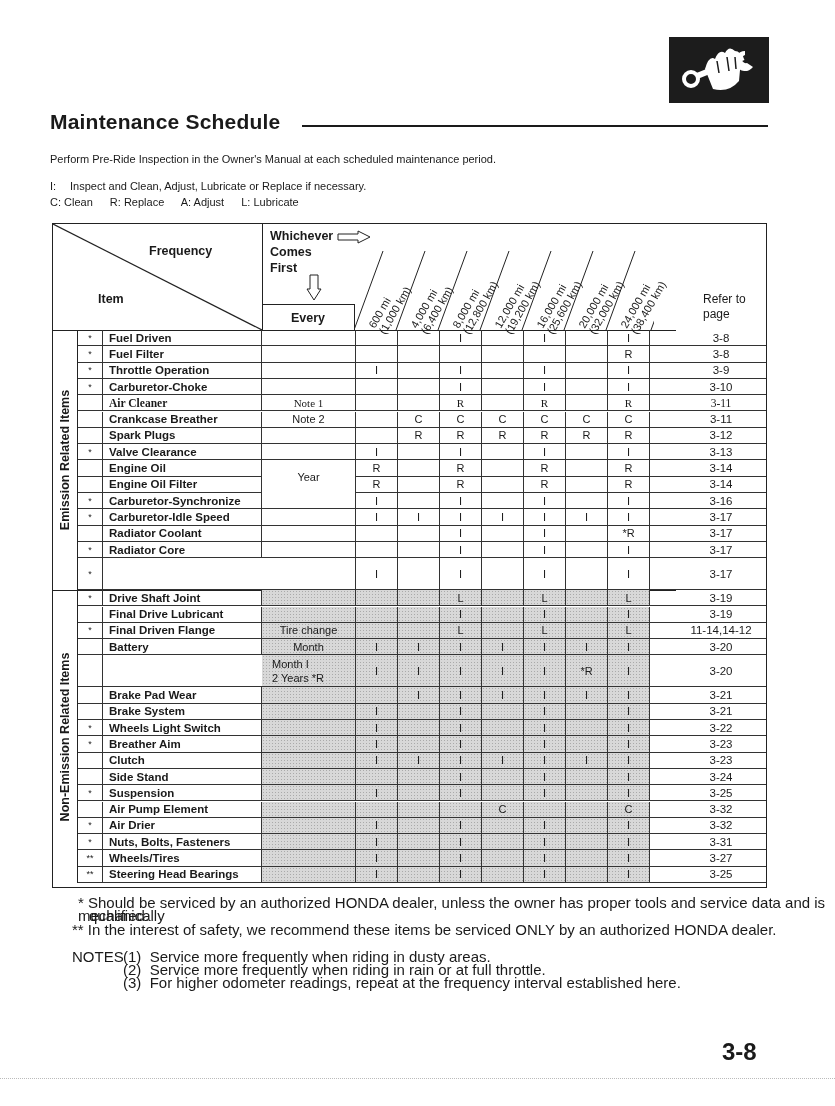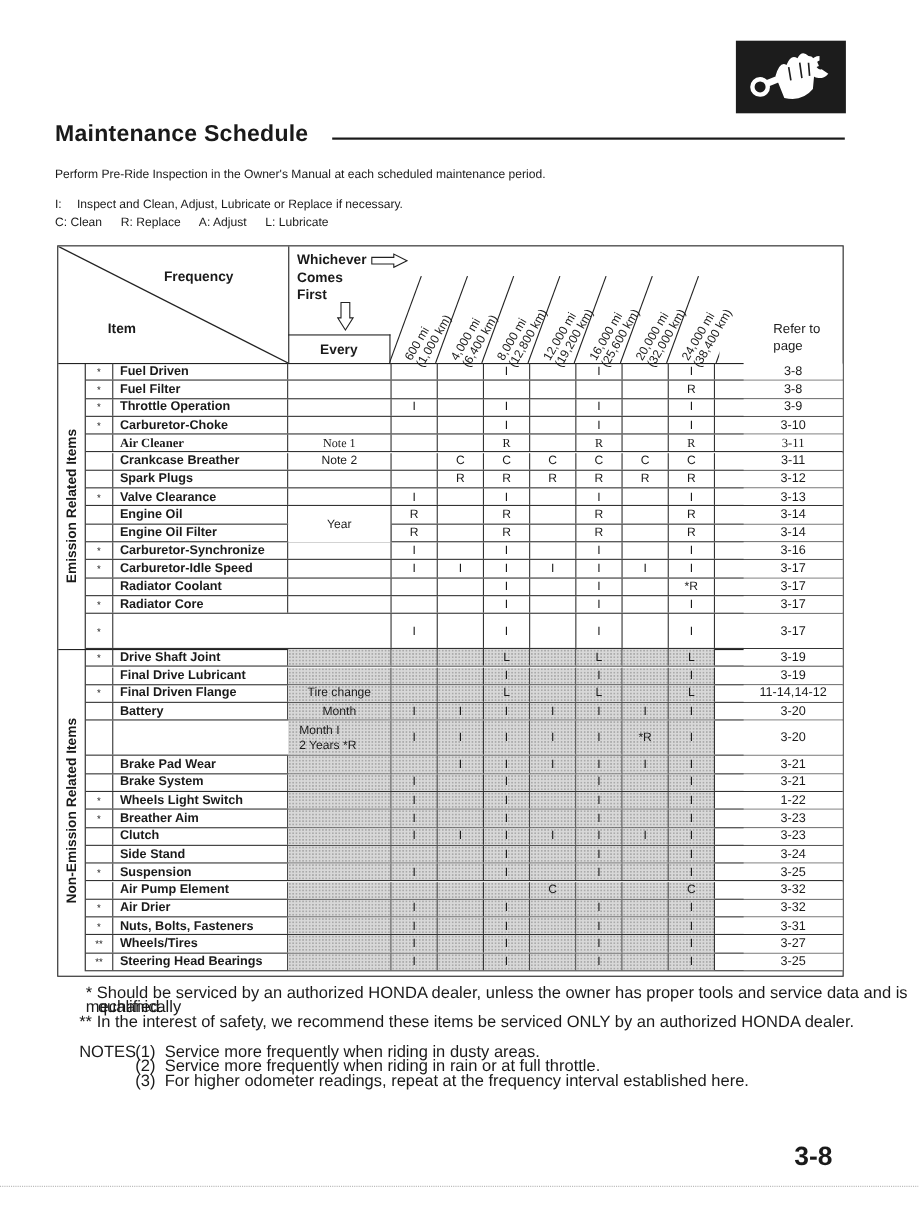--- a/index.html
+++ b/index.html
@@ -441,21 +441,21 @@
         <div class="cell c-star">*</div>
         <div class="cell c-item">Wheels Light Switch</div>
         <div class="cell c-every shade"></div>
         <div class="cell c-o shade" style="left:278px;">I</div>
         <div class="cell c-o shade" style="left:320px;"></div>
         <div class="cell c-o shade" style="left:362px;">I</div>
         <div class="cell c-o shade" style="left:404px;"></div>
         <div class="cell c-o shade" style="left:446px;">I</div>
         <div class="cell c-o shade" style="left:488px;"></div>
         <div class="cell c-o shade" style="left:530px;">I</div>
-        <div class="cell c-ref">1-22</div>
+        <div class="cell c-ref">3-22</div>
       </div>
       <div class="row" style="top: 406.3px; height: 16.3px;">
         <div class="cell c-star">*</div>
         <div class="cell c-item">Breather Aim</div>
         <div class="cell c-every shade"></div>
         <div class="cell c-o shade" style="left:278px;">I</div>
         <div class="cell c-o shade" style="left:320px;"></div>
         <div class="cell c-o shade" style="left:362px;">I</div>
         <div class="cell c-o shade" style="left:404px;"></div>
         <div class="cell c-o shade" style="left:446px;">I</div>

